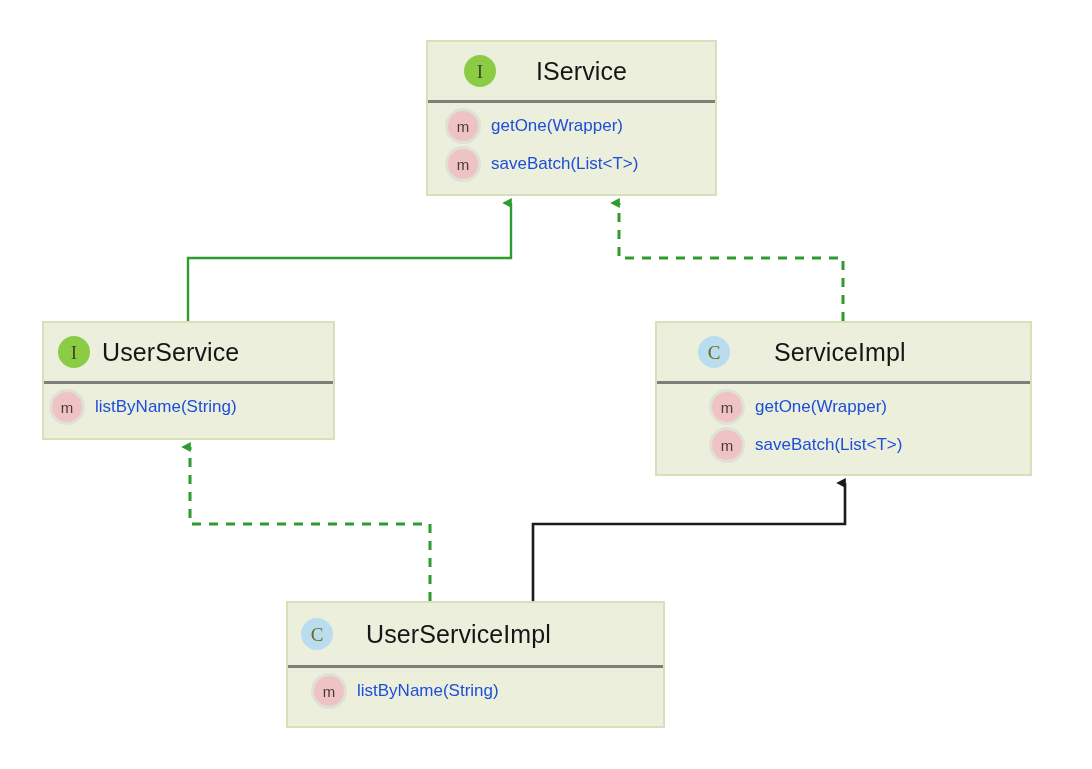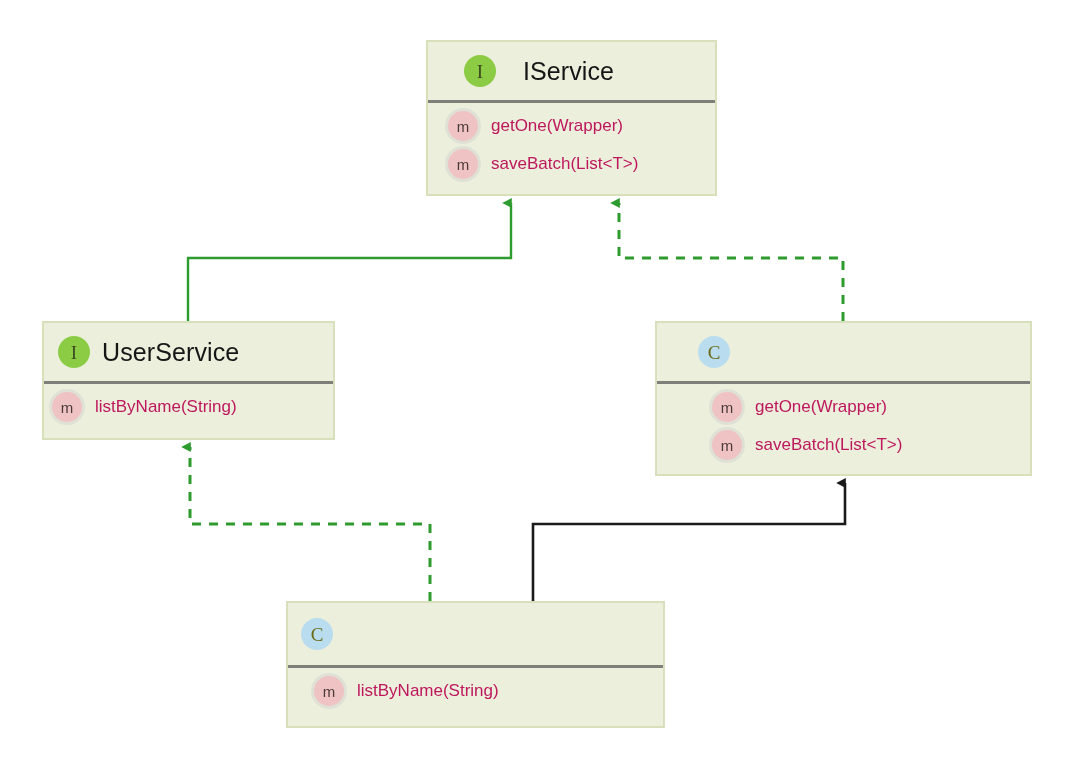--- a/index.html
+++ b/index.html
@@ -58,21 +58,21 @@
     height: 38px;
   }
   .title-text {
     color: #161616;
     font-size: 25px;
     font-weight: 400;
     letter-spacing: 0.1px;
     white-space: nowrap;
   }
   .member-text {
-    color: #be185d;
+    color: #1d4ed8;
     font-size: 17px;
     font-weight: 400;
     white-space: nowrap;
   }
   
   .icon {
     flex: 0 0 auto;
     display: inline-flex;
     align-items: center;
     justify-content: center;
@@ -125,21 +125,21 @@
     <polyline points="843,321 843,258 619,258 619,203" fill="none" stroke="#2e9b2e" stroke-width="3" stroke-dasharray="9,8" stroke-linecap="butt" stroke-linejoin="miter" marker-end="url(#arrow-green)"></polyline>
 
     <polyline points="430,601 430,524 190,524 190,447" fill="none" stroke="#2e9b2e" stroke-width="3" stroke-dasharray="9,8" stroke-linecap="butt" stroke-linejoin="miter" marker-end="url(#arrow-green)"></polyline>
 
     <polyline points="533,601 533,524 845,524 845,483" fill="none" stroke="#1a1a1a" stroke-width="2.6" stroke-linecap="butt" stroke-linejoin="miter" marker-end="url(#arrow-black)"></polyline>
   </svg>
 
   <div class="uml-box" style="left:426px; top:40px; width:291px; height:156px;">
     <div class="box-title" style="height:58px; padding-left:36px;">
       <span class="icon icon-interface">I</span>
-      <span class="title-text" style="margin-left:27px;text-align:center;">IService</span>
+      <span class="title-text" style="margin-left:40px;text-align:center;">IService</span>
     </div>
     <div class="box-divider"></div>
     <div class="box-members">
       <div class="member-row" style="padding-left:20px;">
         <span class="icon icon-method">m</span>
         <span class="member-text" style="margin-left:13px;">getOne(Wrapper)</span>
       </div>
       <div class="member-row" style="padding-left:20px;">
         <span class="icon icon-method">m</span>
         <span class="member-text" style="margin-left:13px;">saveBatch(List&lt;T&gt;)</span>
@@ -157,37 +157,39 @@
       <div class="member-row" style="padding-left:8px;">
         <span class="icon icon-method">m</span>
         <span class="member-text" style="margin-left:13px;">listByName(String)</span>
       </div>
     </div>
   </div>
 
   <div class="uml-box" style="left:655px; top:321px; width:377px; height:155px;">
     <div class="box-title" style="height:58px; padding-left:41px;">
       <span class="icon icon-class">C</span>
+      <span class="title-text" style="margin-left:44px;">ServiceImpl</span>
     </div>
     <div class="box-divider"></div>
     <div class="box-members">
       <div class="member-row" style="padding-left:55px;">
         <span class="icon icon-method">m</span>
         <span class="member-text" style="margin-left:13px;">getOne(Wrapper)</span>
       </div>
       <div class="member-row" style="padding-left:55px;">
         <span class="icon icon-method">m</span>
         <span class="member-text" style="margin-left:13px;">saveBatch(List&lt;T&gt;)</span>
       </div>
     </div>
   </div>
 
   <div class="uml-box" style="left:286px; top:601px; width:379px; height:127px;">
     <div class="box-title" style="height:62px; padding-left:13px;">
       <span class="icon icon-class">C</span>
+      <span class="title-text" style="margin-left:33px;">UserServiceImpl</span>
     </div>
     <div class="box-divider"></div>
     <div class="box-members">
       <div class="member-row" style="padding-left:26px;">
         <span class="icon icon-method">m</span>
         <span class="member-text" style="margin-left:13px;">listByName(String)</span>
       </div>
     </div>
   </div>
 

